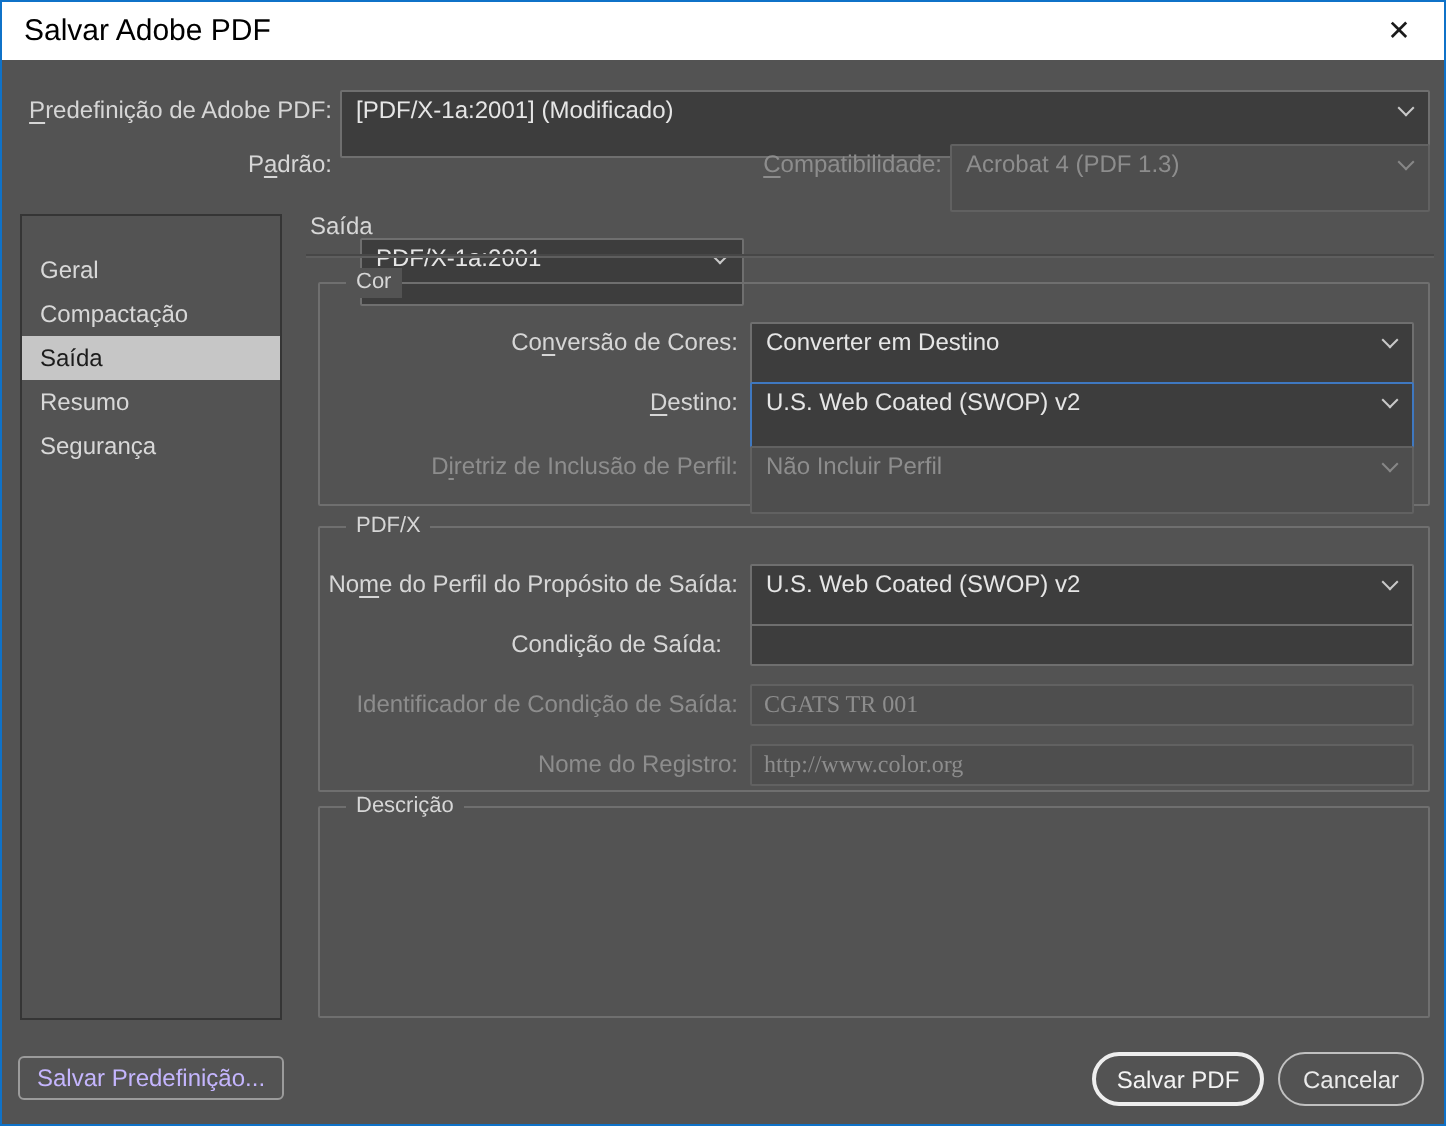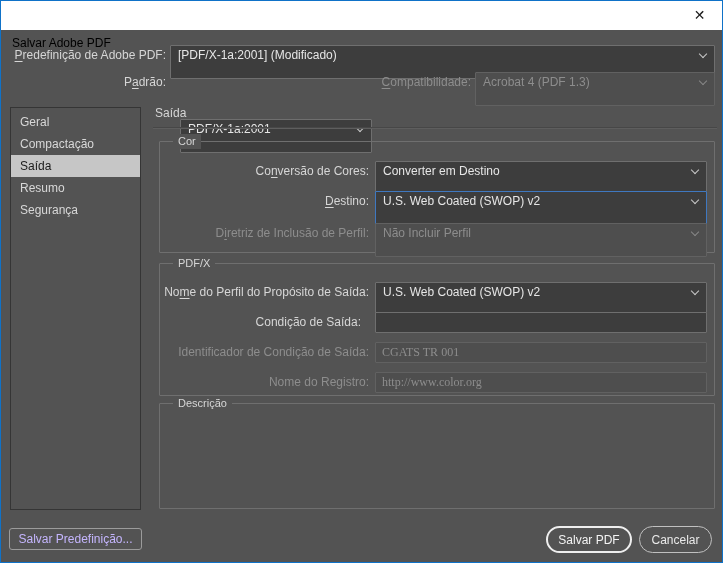--- a/index.html
+++ b/index.html
@@ -18,39 +18,39 @@
   *{margin:0;padding:0;box-sizing:border-box;font-family:"Liberation Sans","DejaVu Sans",sans-serif;}
   body{background:#7a7a7a;}
   .window{
     position:relative;width:723px;height:563px;
     border:1px solid var(--window-border);
     background:var(--dialog-bg);
     overflow:hidden;
   }
   
   .titlebar{position:absolute;top:0;left:0;right:0;height:29px;background:var(--titlebar-bg);}
-  .titlebar .title{position:absolute;left:11px;top:0;line-height:29px;font-size:12px;color:#000;margin-top:28px;}
+  .titlebar .title{position:absolute;left:11px;top:0;line-height:29px;font-size:15px;color:#000;}
   .closebtn{position:absolute;right:0;top:0;width:45px;height:29px;text-align:center;line-height:29px;font-size:14px;color:#1a1a1a;cursor:default;background:transparent;border:none;}
   
   .lbl{position:absolute;font-size:12px;line-height:21px;color:var(--text-light);text-align:right;white-space:nowrap;padding-left:10px;}
   .lbl .mn{text-decoration:underline;text-underline-offset:2px;}
   .lbl.disabled{color:var(--text-disabled);}
   
   .combo{position:absolute;height:34px;background:var(--field-bg);border:1px solid var(--field-border);border-radius:1px;cursor:default;}
   .combo .val{position:absolute;left:7px;top:0;line-height:19px;font-size:12px;color:var(--text-bright);white-space:nowrap;}
   .combo .chev{position:absolute;right:8px;top:5px;width:6px;height:6px;border-right:1px solid #c9c9c9;border-bottom:1px solid #c9c9c9;transform:rotate(45deg);}
   .combo.focused{border-color:var(--focus-border);}
   .combo.disabled{background:#4e4e4e;border-color:#616161;}
   .combo.disabled .val{color:var(--text-disabled);}
   .combo.disabled .chev{border-color:#878787;}
   
   .tinput{position:absolute;height:21px;background:var(--field-bg);border:1px solid var(--field-border);border-radius:1px;color:var(--text-bright);font-size:12px;padding:0 6px;}
   .tinput:disabled{background:#4e4e4e;border-color:#616161;color:var(--text-disabled);-webkit-text-fill-color:var(--text-disabled);opacity:1;font-family:Liberation Serif, serif;}
   
-  .sidebar{position:absolute;left:9px;top:106px;width:131px;height:403px;border:1px solid #353535;padding-top:3px;}
+  .sidebar{position:absolute;left:9px;top:106px;width:131px;height:403px;border:1px solid #353535;padding-top:16px;}
   .side-item{height:22px;line-height:22px;padding-left:9px;font-size:12px;color:#d8d8d8;cursor:default;}
   .side-item.selected{background:var(--sidebar-selected-bg);color:#1c1c1c;}
   
   .panel-heading{position:absolute;left:154px;top:105px;font-size:12px;color:var(--text-light);}
   .sep{position:absolute;left:152px;top:126px;width:564px;border-top:1px solid #474747;border-bottom:1px solid #5e5e5e;}
   .groupbox{position:absolute;border:1px solid var(--group-border);border-radius:1px;}
   .groupbox .legend{position:absolute;top:-8px;left:13px;background:var(--dialog-bg);padding:0 5px;font-size:11px;color:var(--text-light);line-height:15px;}
   
   .btn{background:transparent;cursor:default;font-size:12px;position:absolute;}
   .btn-flat{left:8px;top:527px;width:133px;height:22px;border:1px solid #9b9b9b;border-radius:3px;color:#c4b5fd;}

